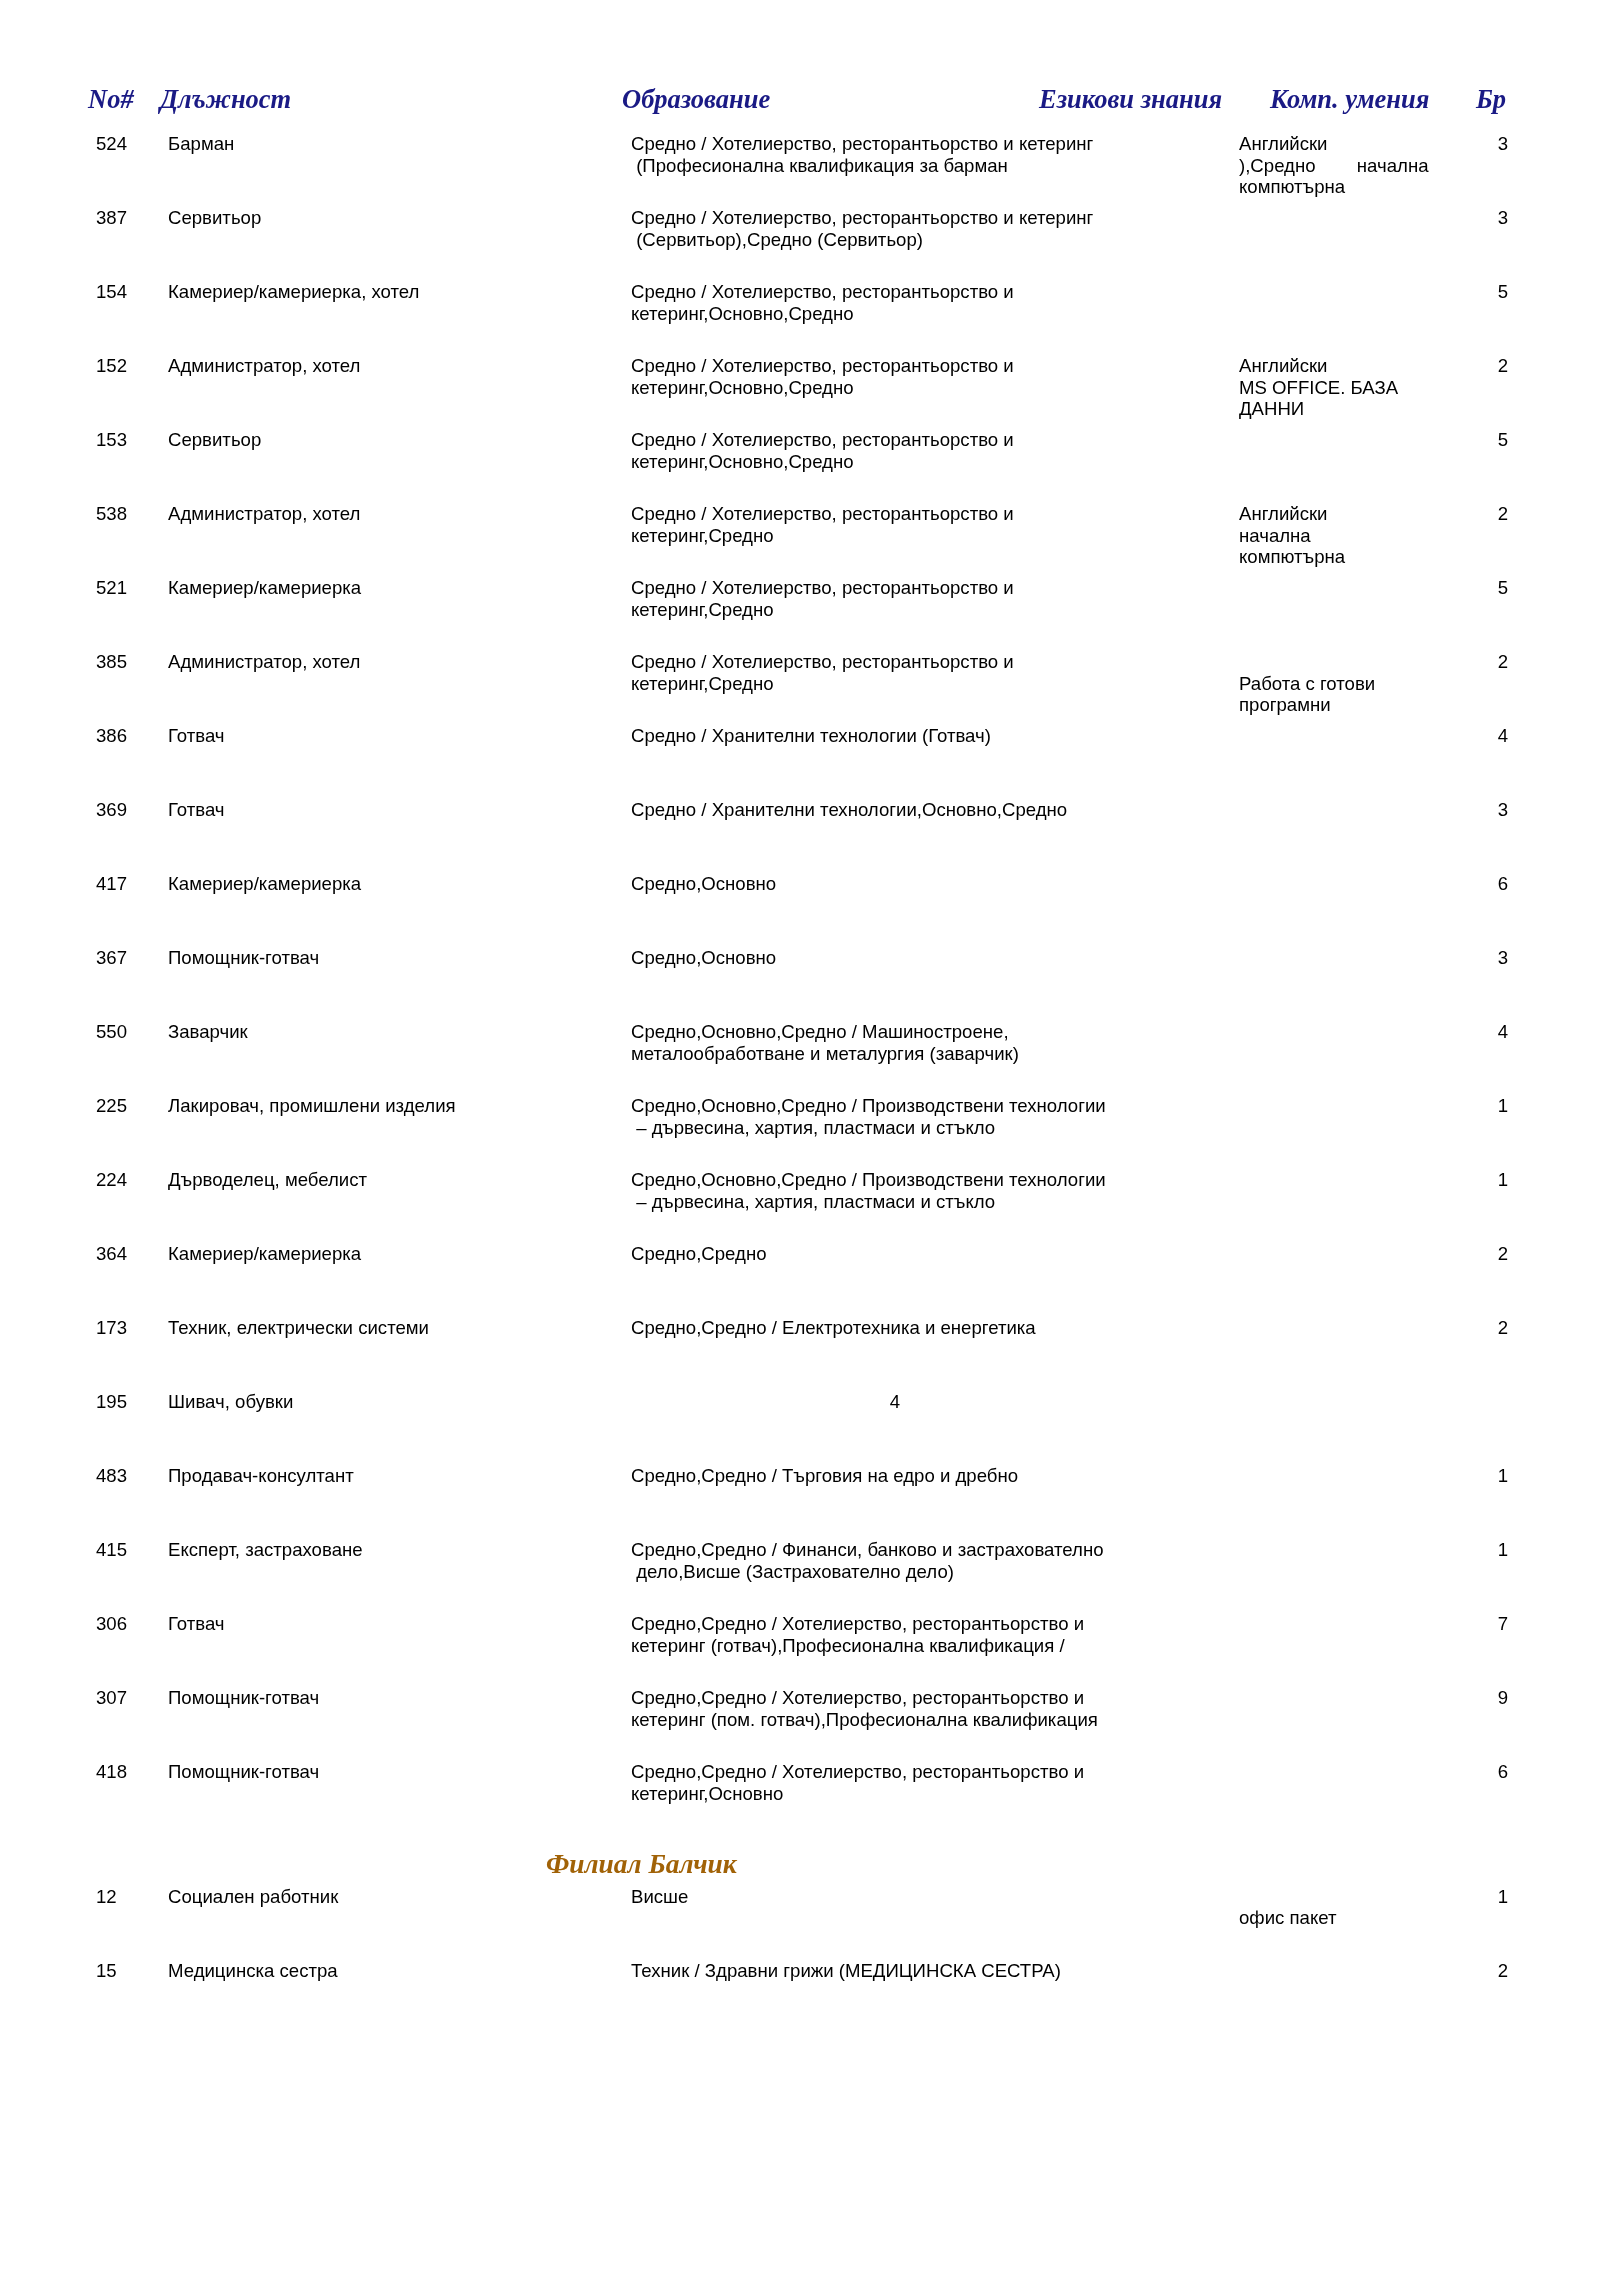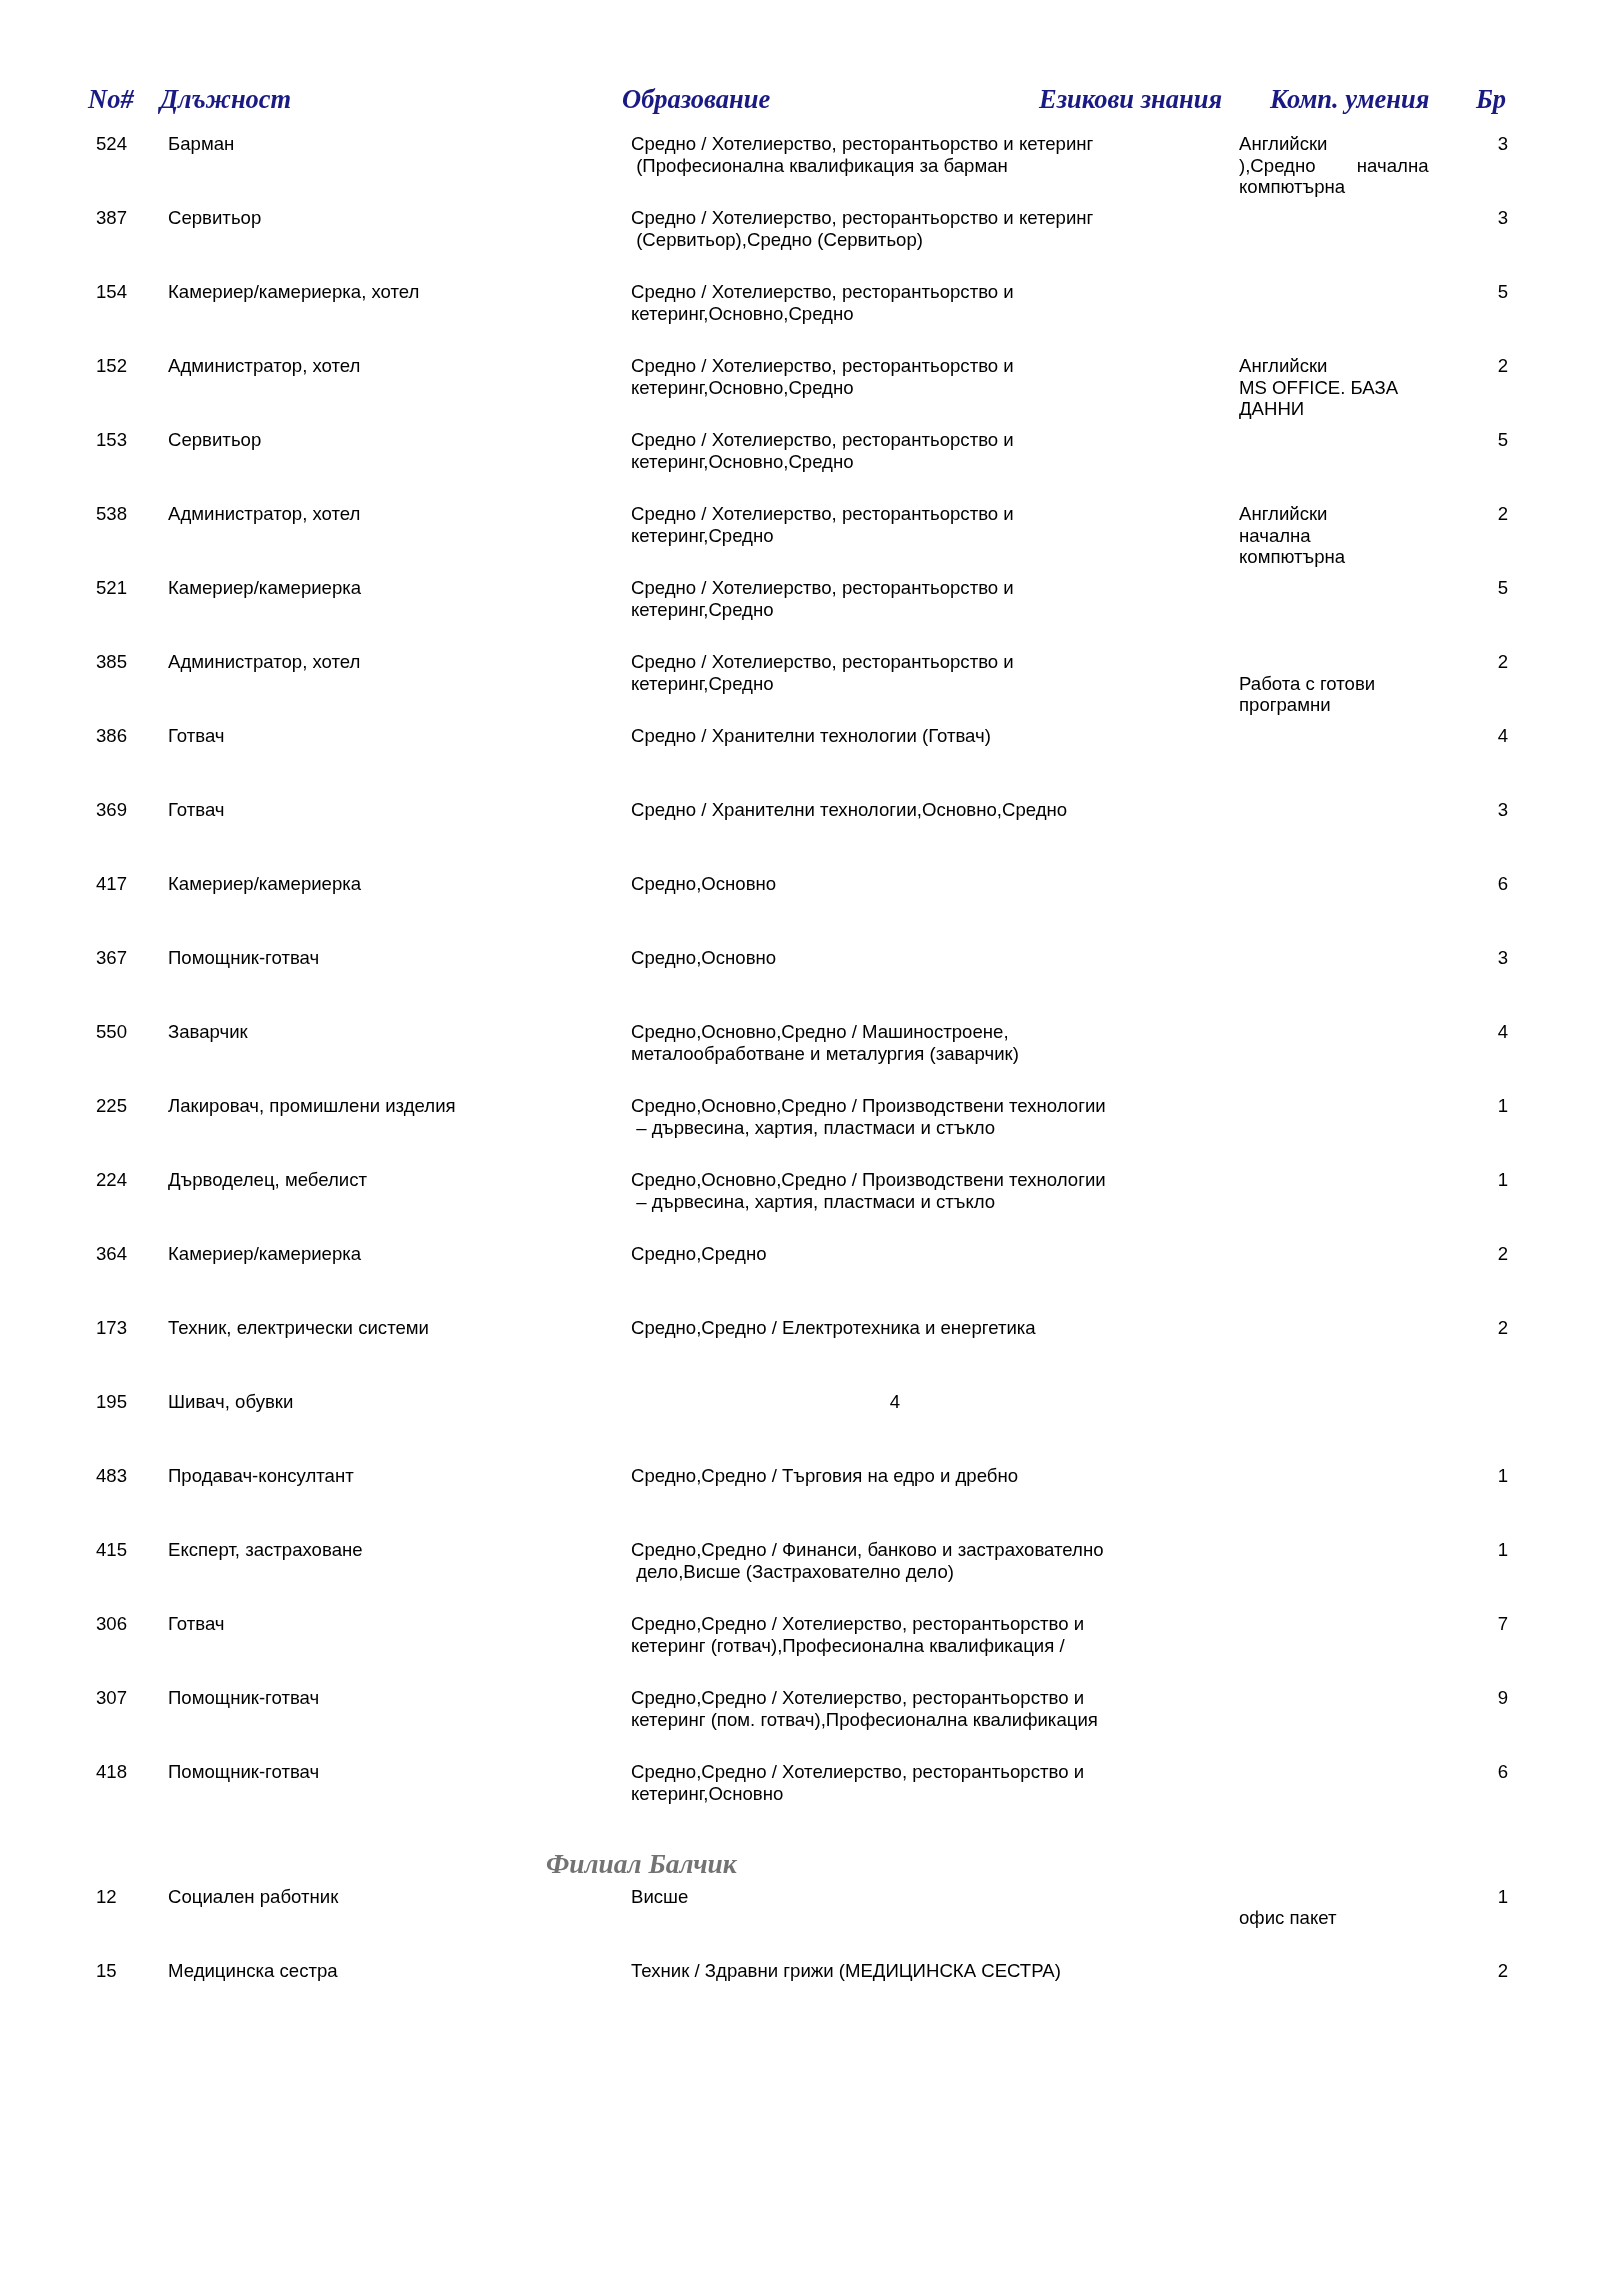--- a/index.html
+++ b/index.html
@@ -46,21 +46,21 @@
   }
   .c-no{margin-left:88px; width:72px; flex:none;}
   .c-pos{width:463px; flex:none;}
   .c-edu{width:608px; flex:none;}
   .c-right{width:240px; flex:none;}
   .c-count{width:29px; flex:none; text-align:right;}
   .line{white-space:pre-wrap; min-height:21.6px;}
   
   .section-title{
     margin:13.7px 0 5.9px 546px;
-    color:#737373;
+    color:#a16207;
     font-family:"Liberation Serif", serif;
     font-style:italic;
     font-weight:bold;
     font-size:27.4px;
     line-height:31px;
   }
   
   .footer{
     position:absolute;
     top:2052px;

